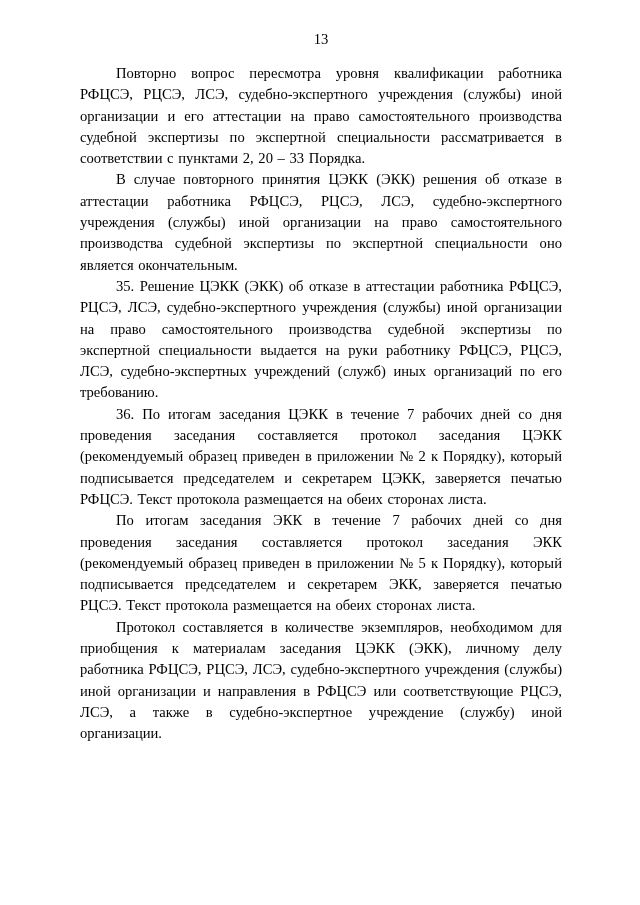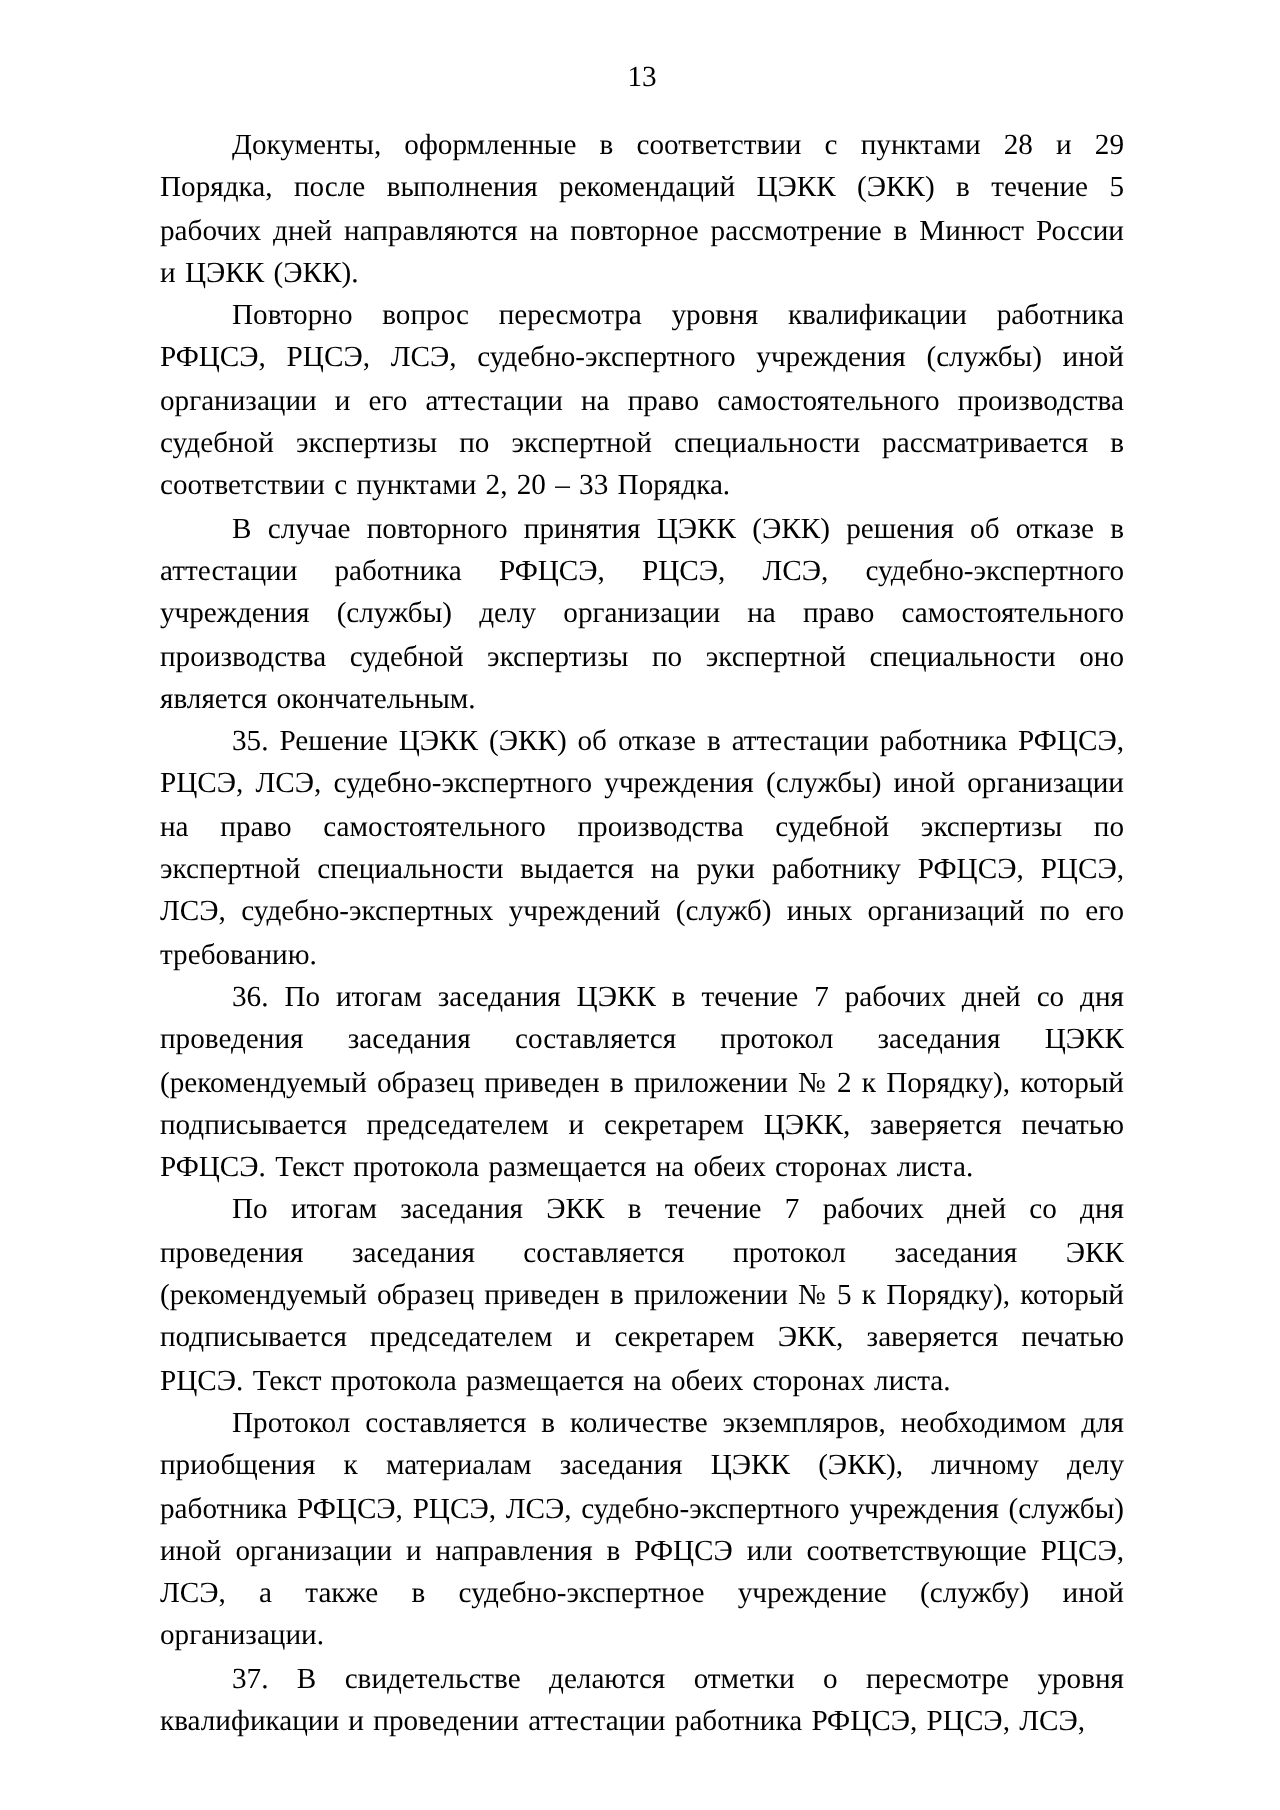--- a/index.html
+++ b/index.html
@@ -33,22 +33,20 @@
     word-spacing: 1px;
   }
 </style>
 </head>
 <body>
 
 <div class="page">
   <div class="page-number">13</div>
 
   <div class="body-text">
-    <p>Документы, оформленные в соответствии с пунктами 28 и 29 Порядка, после выполнения рекомендаций ЦЭКК (ЭКК) в течение 5 рабочих дней направляются на повторное рассмотрение в Минюст России и ЦЭКК (ЭКК).</p>
     <p>Повторно вопрос пересмотра уровня квалификации работника РФЦСЭ, РЦСЭ, ЛСЭ, судебно-экспертного учреждения (службы) иной организации и его аттестации на право самостоятельного производства судебной экспертизы по экспертной специальности рассматривается в соответствии с пунктами 2,  20 – 33  Порядка.</p>
-    <p>В случае повторного принятия ЦЭКК (ЭКК) решения об отказе в аттестации работника РФЦСЭ, РЦСЭ, ЛСЭ, судебно-экспертного учреждения (службы) делу организации на право самостоятельного производства судебной экспертизы по экспертной специальности оно является окончательным.</p>
+    <p>В случае повторного принятия ЦЭКК (ЭКК) решения об отказе в аттестации работника РФЦСЭ, РЦСЭ, ЛСЭ, судебно-экспертного учреждения (службы) иной организации на право самостоятельного производства судебной экспертизы по экспертной специальности оно является окончательным.</p>
     <p>35. Решение ЦЭКК (ЭКК) об отказе в аттестации работника РФЦСЭ, РЦСЭ, ЛСЭ, судебно-экспертного учреждения (службы) иной организации на право самостоятельного производства судебной экспертизы по экспертной специальности выдается на руки работнику РФЦСЭ, РЦСЭ, ЛСЭ, судебно-экспертных учреждений (служб) иных организаций по его требованию.</p>
     <p>36. По итогам заседания ЦЭКК в течение 7 рабочих дней со дня проведения заседания составляется протокол заседания ЦЭКК (рекомендуемый образец приведен в приложении № 2 к Порядку), который подписывается председателем и секретарем ЦЭКК, заверяется печатью РФЦСЭ. Текст протокола размещается на обеих сторонах листа.</p>
     <p>По итогам заседания ЭКК в течение 7 рабочих дней со дня проведения заседания составляется протокол заседания ЭКК (рекомендуемый образец приведен в приложении № 5 к Порядку), который подписывается председателем и секретарем ЭКК, заверяется печатью РЦСЭ. Текст протокола размещается на обеих сторонах листа.</p>
     <p>Протокол составляется в количестве экземпляров, необходимом для приобщения к материалам заседания ЦЭКК (ЭКК), личному делу работника РФЦСЭ, РЦСЭ, ЛСЭ, судебно-экспертного учреждения (службы) иной организации и направления в РФЦСЭ или соответствующие РЦСЭ, ЛСЭ, а также в судебно-экспертное учреждение (службу) иной организации.</p>
-    <p>37. В свидетельстве делаются отметки о пересмотре уровня квалификации и проведении аттестации работника РФЦСЭ, РЦСЭ, ЛСЭ,</p>
   </div>
 </div>
 
 </body></html>

